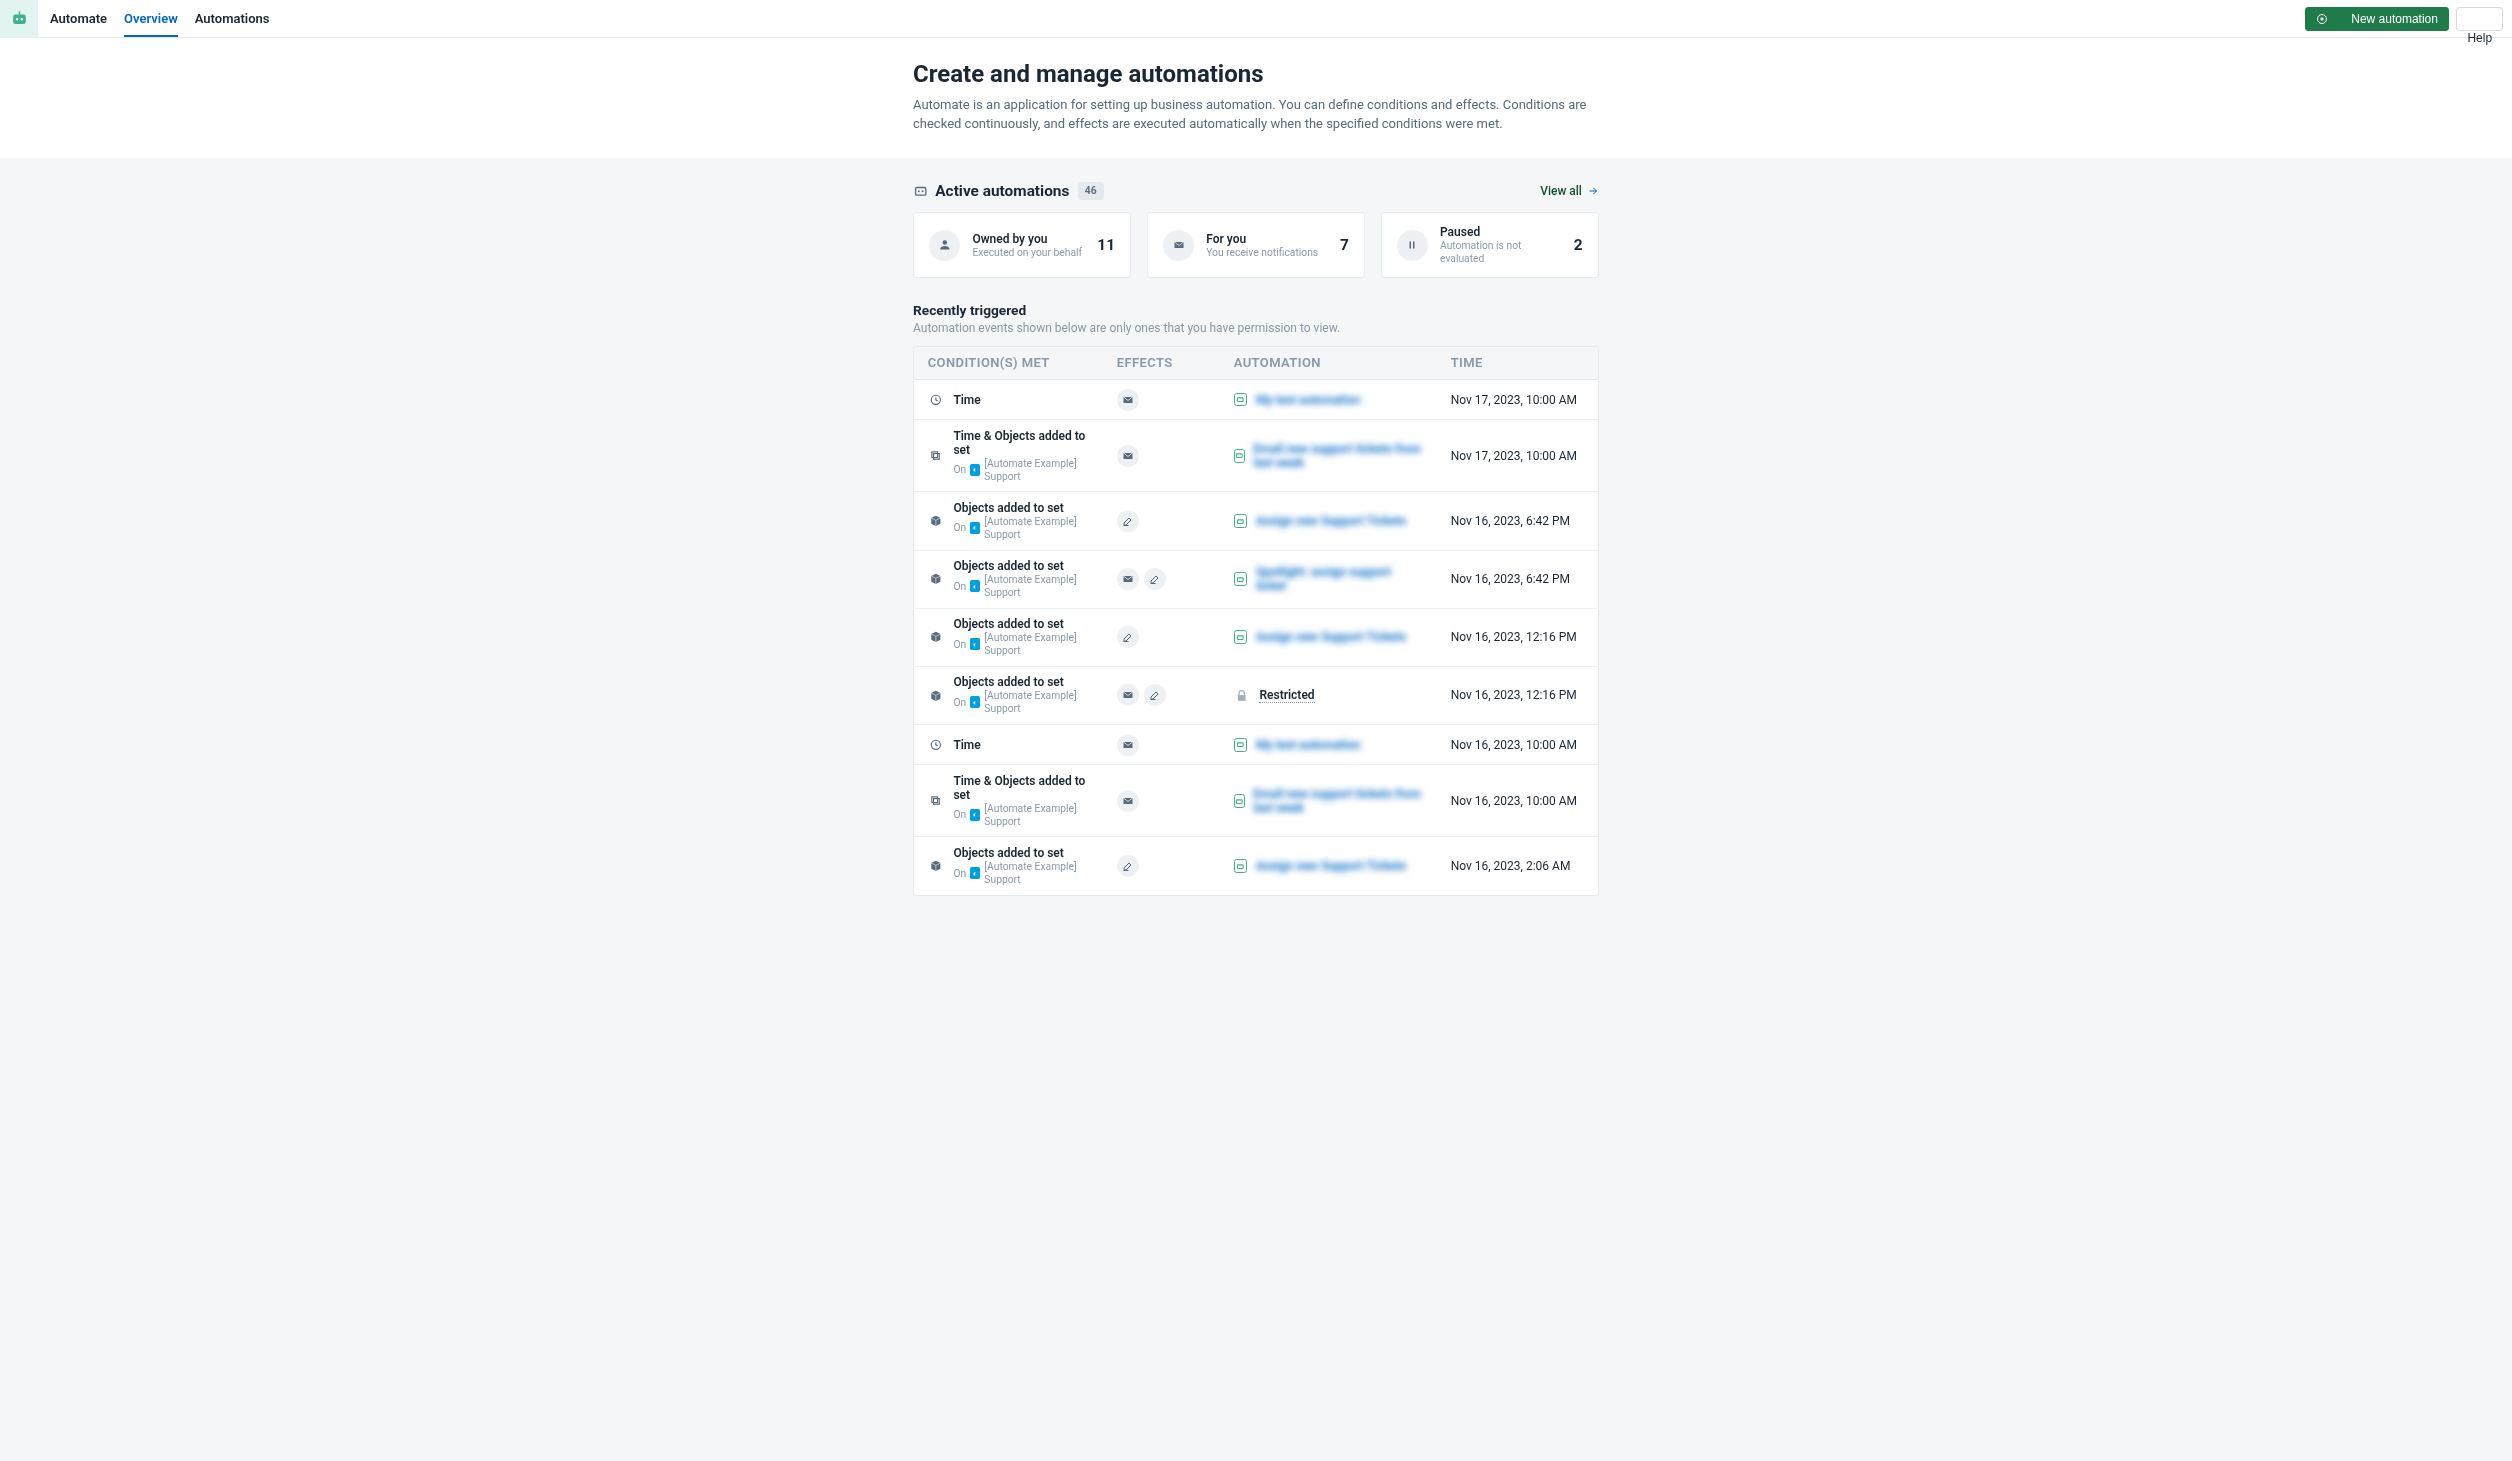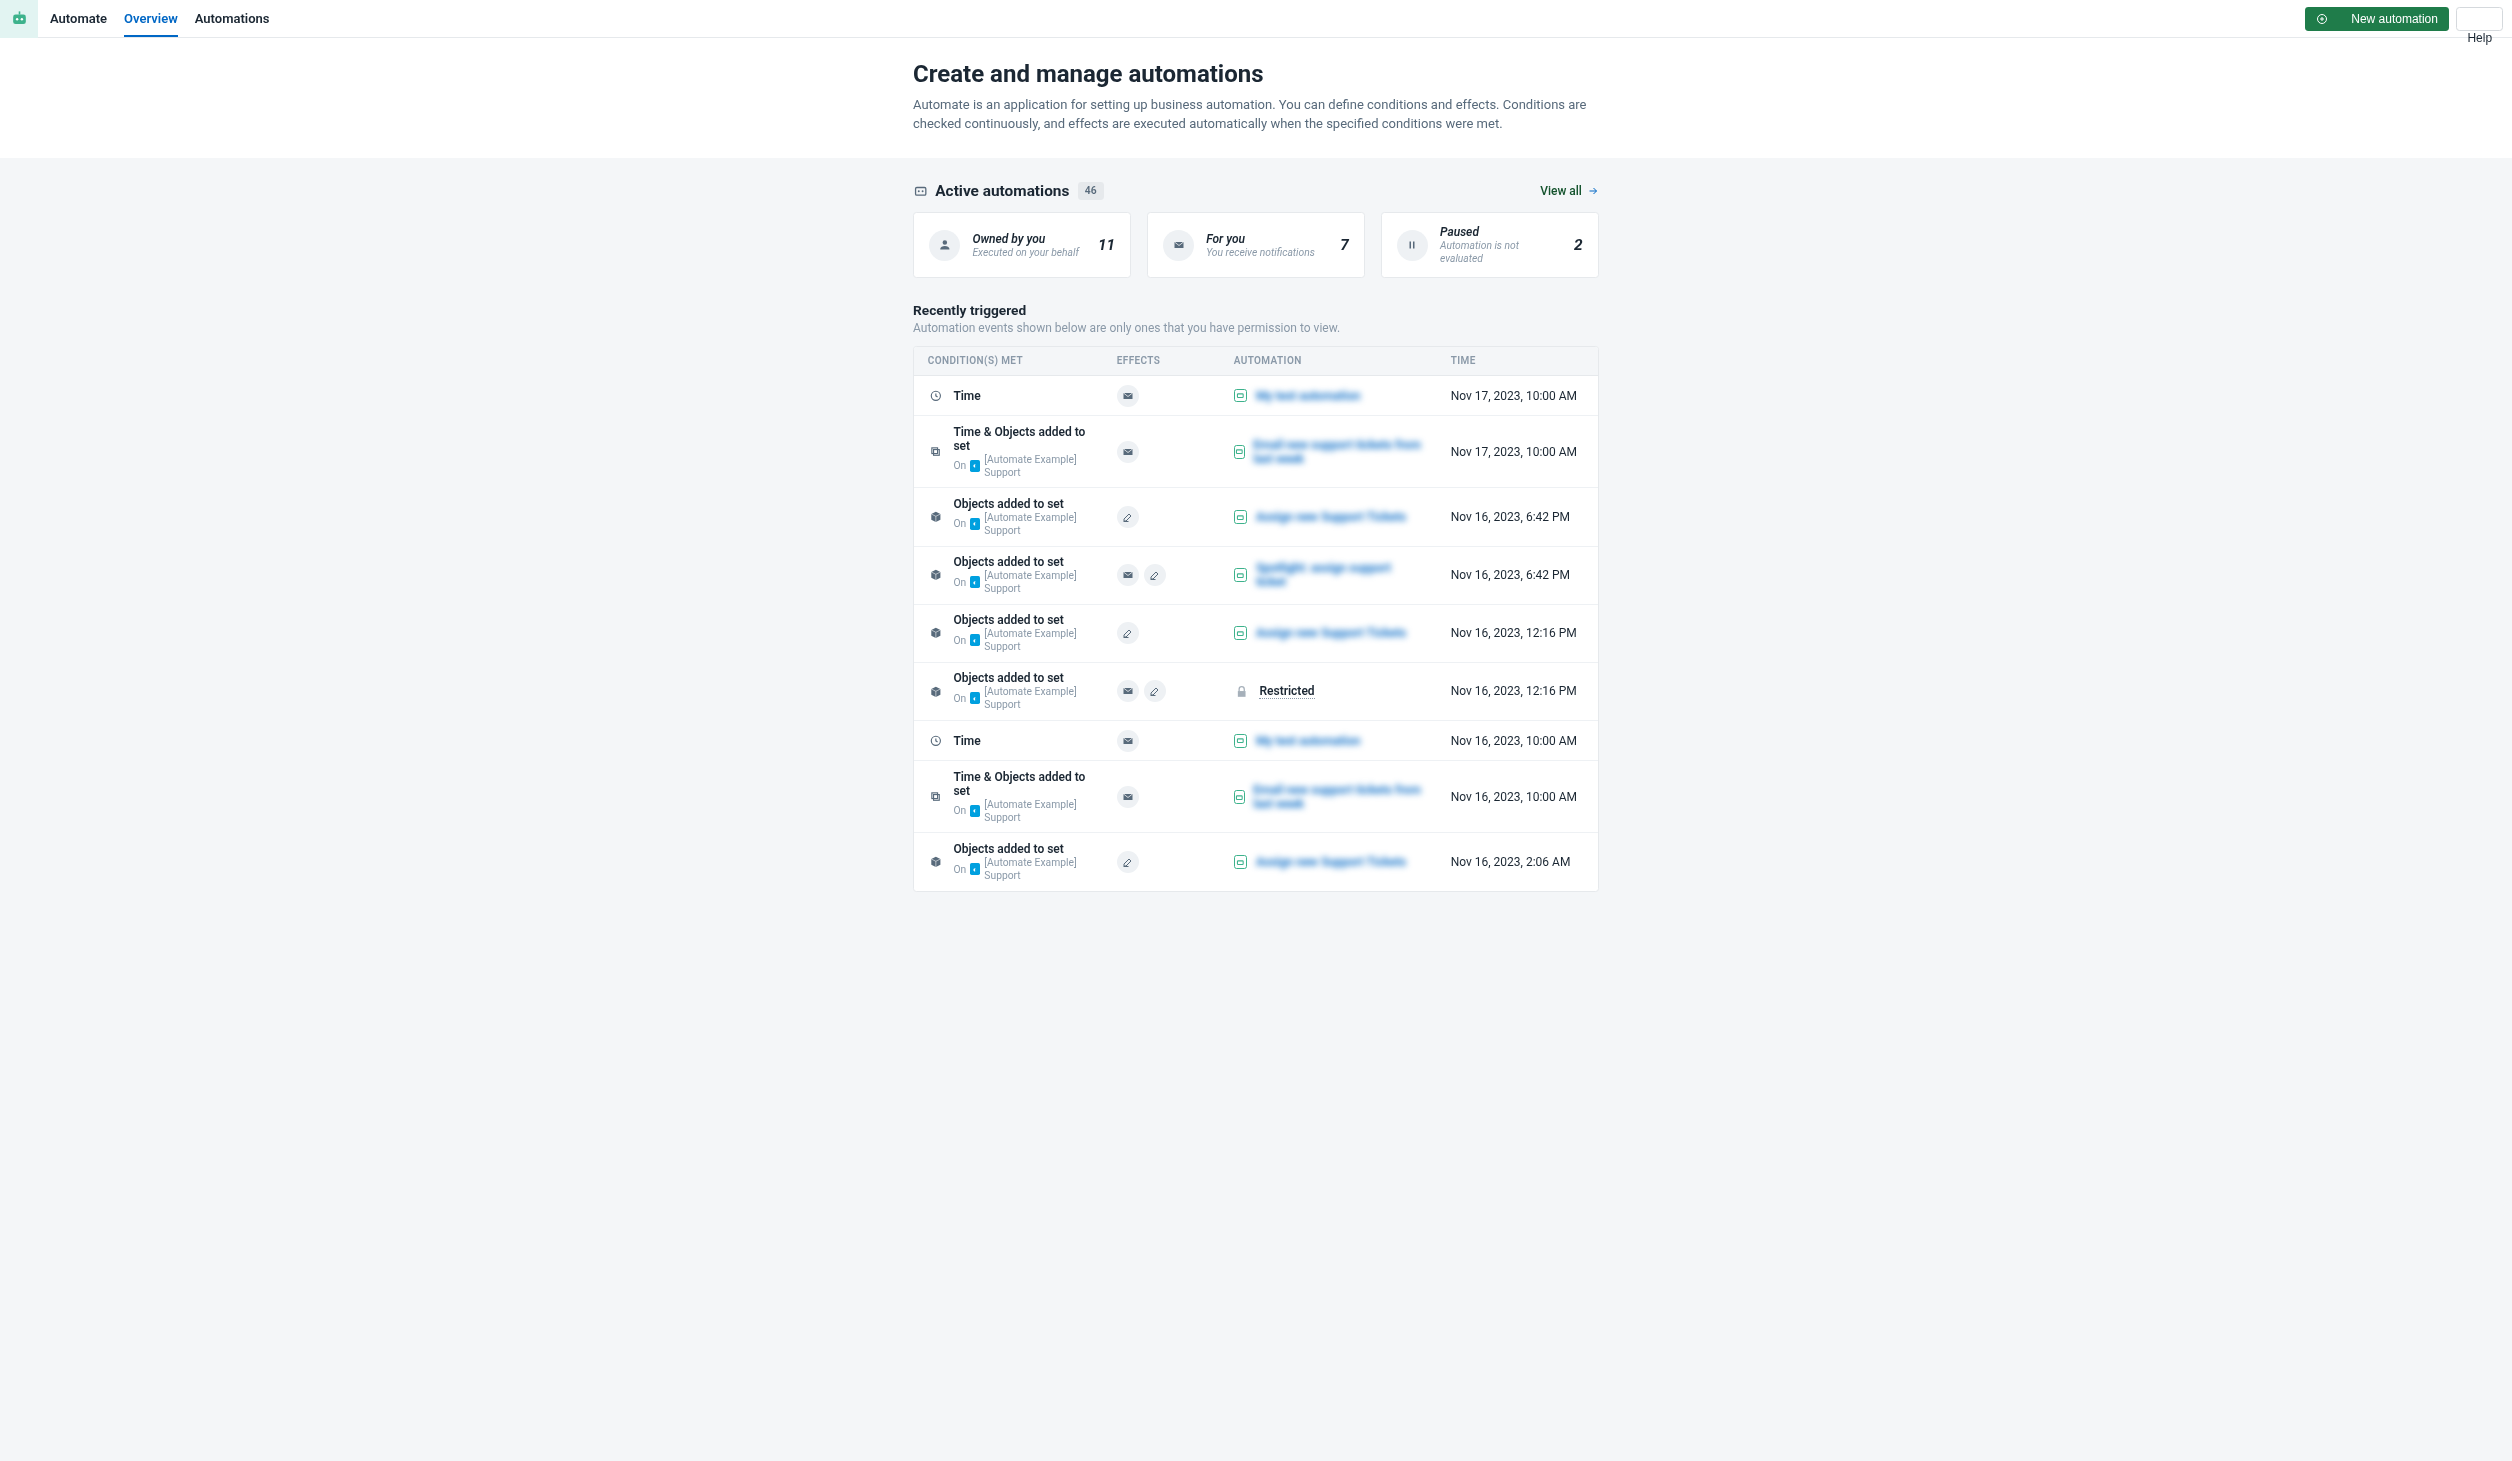--- a/index.html
+++ b/index.html
@@ -22,32 +22,32 @@
 
 .content-bg { background: #f4f6f8; padding: 24px 0 0; min-height: calc(100vh - 38px - 103px); }
 .content { width: 686px; margin: 0 auto; }
 
 .section-head { display: flex; align-items: center; margin-bottom: 12px; }
 .section-label { font-size: 15.4px; font-weight: 700; }
 .badge { background: #e6e9ec; color: #586a7b; font-size: 10.3px; font-weight: 600; padding: 2.6px 6.9px; border-radius: 3.4px; margin-left: 8.6px; }
 .viewall { margin-left: auto; color: #14532d; font-size: 12px; font-weight: 500; display: inline-flex; align-items: center; gap: 5.1px; cursor: pointer; }
 
 .cards { display: flex; gap: 15.4px; margin-bottom: 24px; }
-.card { flex: 1; background: #fff; border: 0.9px solid #e6e9ec; border-radius: 3.4px; padding: 12px 15.4px; display: flex; align-items: center; gap: 12px; cursor: pointer; font-style: italic; }
+.card { flex: 1; background: #fff; border: 0.9px solid #e6e9ec; border-radius: 3.4px; padding: 12px 15.4px; display: flex; align-items: center; gap: 12px; cursor: pointer; }
 .card-icon { width: 31px; height: 31px; border-radius: 50%; background: #eef1f4; display: flex; align-items: center; justify-content: center; color: #586a7b; }
 .card-body { flex: 1; }
 .card-title { font-weight: 600; font-size: 12px; color: #1b2733; }
 .card-sub { font-size: 10.3px; color: #8a99a8; }
 .card-num { font-size: 15.4px; font-weight: 700; }
 
 .sub-h { font-size: 13.7px; font-weight: 700; margin-bottom: 3.4px; }
 .sub-p { font-size: 12px; color: #8a99a8; margin-bottom: 10.3px; }
 
 .table { width: 100%; border: 0.9px solid #e6e9ec; border-radius: 3.4px; background: #fff; overflow: hidden; }
-.thead { display: flex; background: #f4f6f8; border-bottom: 0.9px solid #e6e9ec; font-size: 10px; letter-spacing: 0.4px; color: #8a99a8; font-weight: 600; text-transform: uppercase; }
+.thead { display: flex; background: #f4f6f8; border-bottom: 0.9px solid #e6e9ec; font-size: 13px; letter-spacing: 0.4px; color: #8a99a8; font-weight: 600; text-transform: uppercase; }
 .thead > div, .trow > div { padding: 8.6px 13.7px; }
 .col-cond { width: 189px; }
 .col-eff { width: 117px; }
 .col-auto { flex: 1; }
 .col-time { width: 161px; }
 
 .trow { display: flex; border-bottom: 0.9px solid #eef1f4; align-items: center; min-height: 38px; }
 .trow:last-child { border-bottom: none; }
 
 .cond-cell { display: flex; align-items: center; gap: 10.3px; }

